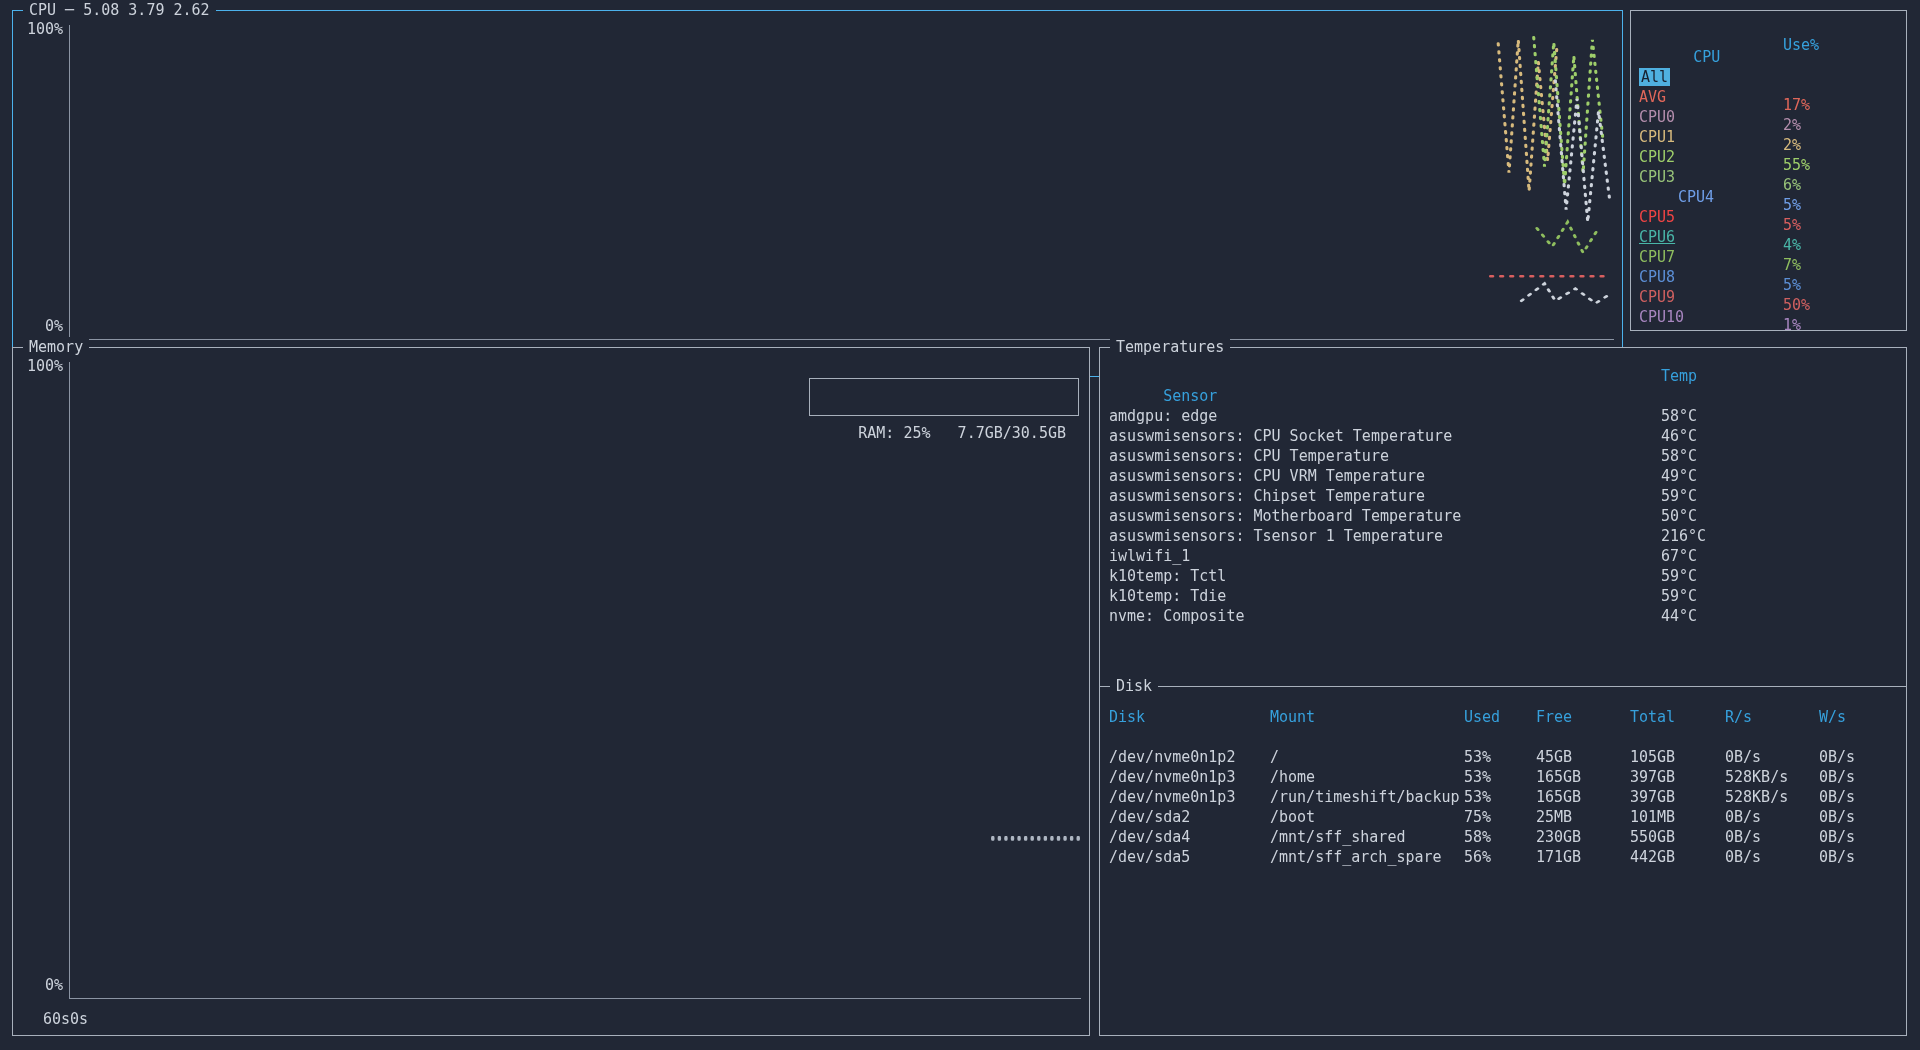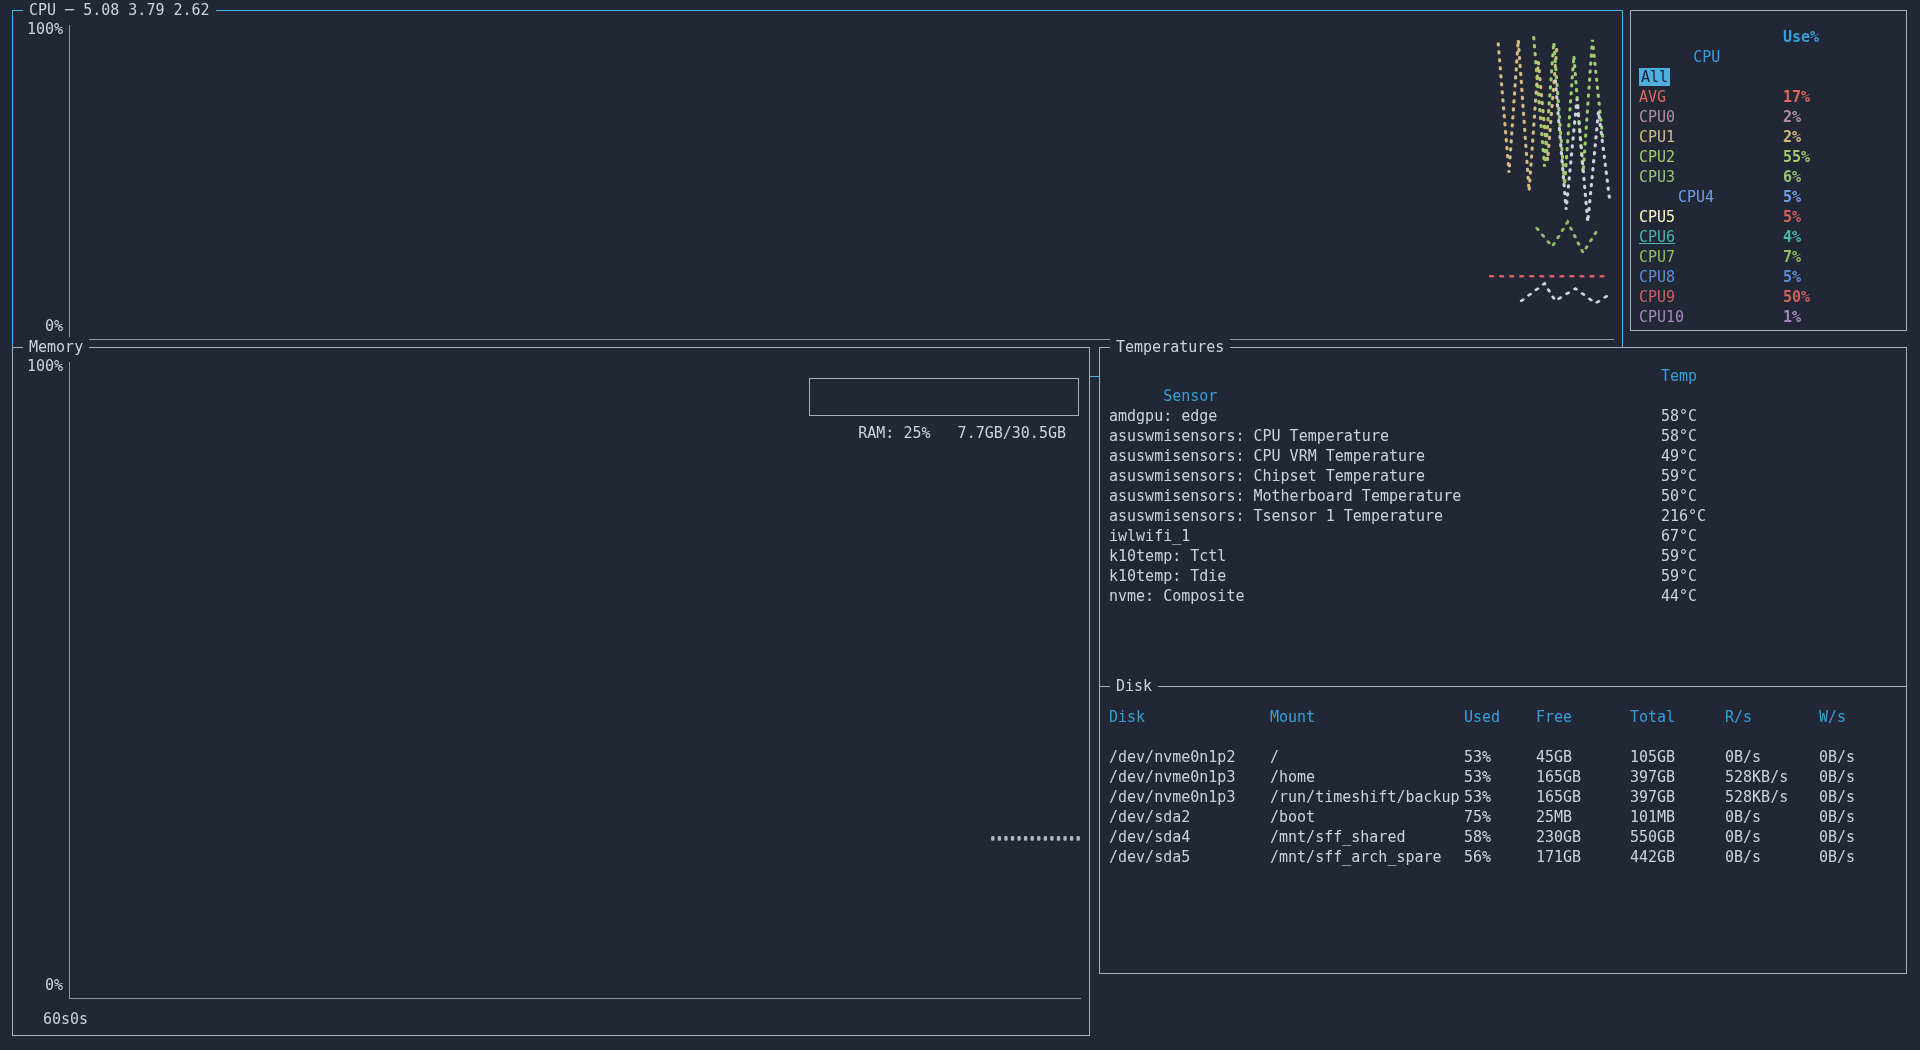--- a/index.html
+++ b/index.html
@@ -41,21 +41,21 @@
   }
   .ram-box{
     position:absolute;top:30px;right:10px;height:38px;line-height:36px;
     border:1px solid var(--border);padding:0 12px;white-space:pre;background:var(--bg);
   }
   
   .legend-inner{padding-top:16px;}
   .legend-row,.legend-header{position:relative;height:20px;line-height:20px;padding-left:8px;white-space:pre;}
   .legend-header{color:var(--header);}
   .legend-spacer{height:20px;}
-  .legend-use{position:absolute;left:152px;top:0;font-weight:bold;}
+  .legend-use{position:absolute;left:152px;top:8px;}
   .legend-name.selected{background:var(--highlight-bg);color:var(--highlight-text);padding:0 2px;}
   
   .temp-inner{padding-top:18px;}
   .temp-row,.temp-header{position:relative;height:20px;line-height:20px;padding-left:9px;white-space:pre;}
   .temp-header{color:var(--header);}
   .temp-spacer{height:20px;}
   .t-val{position:absolute;left:561px;top:0;}
   
   .disk-inner{padding-top:20px;}
   .disk-row,.disk-header{
@@ -97,21 +97,21 @@
     </div>
     <div class="legend-spacer"></div>
     <div>
         <div class="legend-row"><span class="legend-name selected">All</span><span class="legend-use" style="color: rgb(205, 211, 220);"></span></div>
         <div class="legend-row"><span class="legend-name" style="color: rgb(224, 103, 90);">AVG</span><span class="legend-use" style="color: rgb(224, 103, 90);">17%</span></div>
         <div class="legend-row"><span class="legend-name" style="color: rgb(180, 142, 173);">CPU0</span><span class="legend-use" style="color: rgb(180, 142, 173);">2%</span></div>
         <div class="legend-row"><span class="legend-name" style="color: rgb(215, 186, 125);">CPU1</span><span class="legend-use" style="color: rgb(215, 186, 125);">2%</span></div>
         <div class="legend-row"><span class="legend-name" style="color: rgb(158, 206, 106);">CPU2</span><span class="legend-use" style="color: rgb(158, 206, 106);">55%</span></div>
         <div class="legend-row"><span class="legend-name" style="color: rgb(152, 195, 121);">CPU3</span><span class="legend-use" style="color: rgb(152, 195, 121);">6%</span></div>
         <div class="legend-row"><span class="legend-name" style="color: rgb(111, 158, 232); margin-left: 39px;">CPU4</span><span class="legend-use" style="color: rgb(111, 158, 232);">5%</span></div>
-        <div class="legend-row"><span class="legend-name" style="color: #fef9c3;">CPU5</span><span class="legend-use" style="color: rgb(217, 95, 95);">5%</span></div>
+        <div class="legend-row"><span class="legend-name" style="color: #ef4444;">CPU5</span><span class="legend-use" style="color: rgb(217, 95, 95);">5%</span></div>
         <div class="legend-row"><span class="legend-name" style="color: rgb(73, 182, 168); text-decoration: underline;">CPU6</span><span class="legend-use" style="color: rgb(73, 182, 168);">4%</span></div>
         <div class="legend-row"><span class="legend-name" style="color: rgb(143, 190, 95);">CPU7</span><span class="legend-use" style="color: rgb(143, 190, 95);">7%</span></div>
         <div class="legend-row"><span class="legend-name" style="color: rgb(92, 143, 214);">CPU8</span><span class="legend-use" style="color: rgb(92, 143, 214);">5%</span></div>
         <div class="legend-row"><span class="legend-name" style="color: rgb(207, 96, 96);">CPU9</span><span class="legend-use" style="color: rgb(207, 96, 96);">50%</span></div>
         <div class="legend-row"><span class="legend-name" style="color: rgb(168, 134, 192);">CPU10</span><span class="legend-use" style="color: rgb(168, 134, 192);">1%</span></div>
       </div>
   </div>
 </div>
 
 <div class="panel" style="left:12px;top:347px;width:1078px;height:689px;padding-left:24px;">
@@ -135,34 +135,35 @@
 <div class="panel" style="left:1099px;top:347px;width:808px;height:417px;">
   <span class="panel-title">Temperatures</span>
   <div class="temp-inner">
     <div class="temp-header">
       <span class="t-sensor">Sensor</span>
       <span class="t-val">Temp</span>
     </div>
     <div class="temp-spacer"></div>
     <div>
         <div class="temp-row"><span class="t-sensor">amdgpu: edge</span><span class="t-val">58°C</span></div>
+        <div class="temp-row"><span class="t-sensor">asuswmisensors: CPU Socket Temperature</span><span class="t-val">46°C</span></div>
         <div class="temp-row"><span class="t-sensor">asuswmisensors: CPU Temperature</span><span class="t-val">58°C</span></div>
         <div class="temp-row"><span class="t-sensor">asuswmisensors: CPU VRM Temperature</span><span class="t-val">49°C</span></div>
         <div class="temp-row"><span class="t-sensor">asuswmisensors: Chipset Temperature</span><span class="t-val">59°C</span></div>
         <div class="temp-row"><span class="t-sensor">asuswmisensors: Motherboard Temperature</span><span class="t-val">50°C</span></div>
         <div class="temp-row"><span class="t-sensor">asuswmisensors: Tsensor 1 Temperature</span><span class="t-val">216°C</span></div>
         <div class="temp-row"><span class="t-sensor">iwlwifi_1</span><span class="t-val">67°C</span></div>
         <div class="temp-row"><span class="t-sensor">k10temp: Tctl</span><span class="t-val">59°C</span></div>
         <div class="temp-row"><span class="t-sensor">k10temp: Tdie</span><span class="t-val">59°C</span></div>
         <div class="temp-row"><span class="t-sensor">nvme: Composite</span><span class="t-val">44°C</span></div>
       </div>
   </div>
 </div>
 
-<div class="panel" style="left:1099px;top:686px;width:808px;height:288px;">
+<div class="panel" style="left:1099px;top:686px;width:808px;height:350px;">
   <span class="panel-title">Disk</span>
   <div class="disk-inner">
     <div class="disk-header">
       <span class="d-col">Disk</span>
       <span class="d-col">Mount</span>
       <span class="d-col">Used</span>
       <span class="d-col">Free</span>
       <span class="d-col">Total</span>
       <span class="d-col">R/s</span>
       <span class="d-col">W/s</span>

